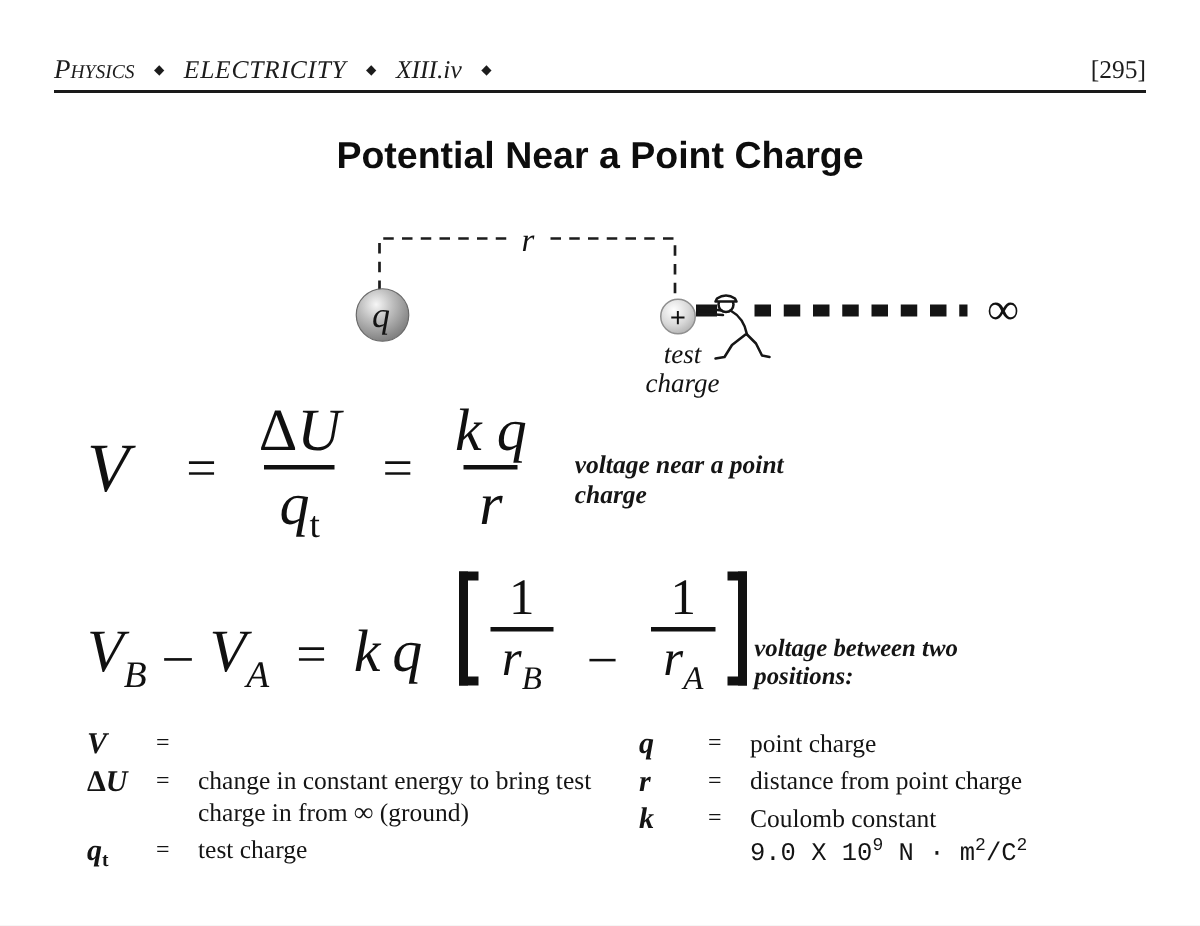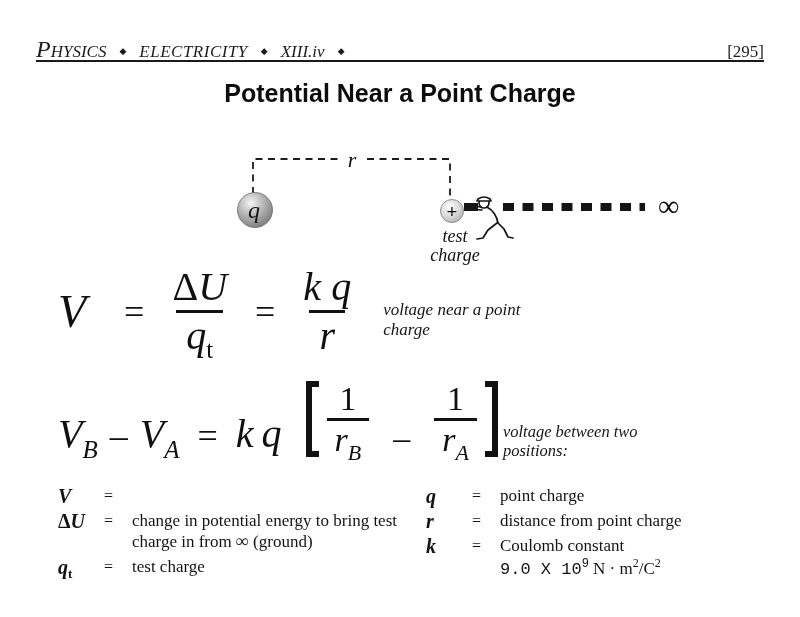--- a/index.html
+++ b/index.html
@@ -8,51 +8,51 @@
     position: relative; width: 800px; height: 617px;
     background: #ffffff; color: #111; margin: 0 auto; overflow: hidden;
   }
 
   
   .header {
     position: absolute; top: 36px; left: 36px; right: 36px;
     display: flex; align-items: baseline; font-size: 17px;
     font-style: italic; color: #1c1c1c;
   }
-  .hdr-section { font-variant: small-caps; font-size: 24px; }
+  .hdr-section { font-variant: small-caps; font-size: 18px; }
   .hdr-chapter { letter-spacing: 0.5px; }
   .hdr-bullet { font-style: normal; font-size: 9px; margin: 0 13px; position: relative; top: -3px; }
   .hdr-topic { }
   .hdr-spacer { flex: 1; }
   .hdr-page { font-style: normal; font-size: 17px; }
   .hdr-rule { position: absolute; top: 60px; left: 36px; width: 728px; height: 2px; background: #1a1a1a; }
 
   
   .title {
-    position: absolute; top: 79px; left: 0; width: 100%;
+    position: absolute; top: 90px; left: 0; width: 100%;
     text-align: center; font-family: "Liberation Sans", sans-serif;
     font-weight: bold; font-size: 25px; color: #0d0d0d;
   }
 
   
   .diagram { position: absolute; left: 0; top: 145px; }
 
   
   .eq { position: absolute; display: flex; align-items: center; color: #101010; }
   .eq1 { left: 58px; top: 266px; }
   .eq2 { left: 58px; top: 381px; align-items: flex-end; }
   .serif-it { font-style: italic; }
   .v-main { font-size: 46px; font-style: italic; margin-right: 20px; }
   .eq-equals { font-size: 36px; margin: 0 18px; }
   .frac { display: inline-flex; flex-direction: column; align-items: center; }
   .frac .num { font-size: 40px; padding: 0 10px 2px 10px; line-height: 1.05; }
   .frac .den { border-top: 3px solid #111; font-size: 40px; padding: 2px 10px 0 10px; line-height: 1.05; }
   .sub-sm { font-size: 25px; font-style: normal; position: relative; top: 9px; }
   .sub-it { font-size: 25px; font-style: italic; position: relative; top: 11px; }
-  .eq-caption { font-size: 17px; font-style: italic; font-weight: normal; line-height: 1.15; color: #151515; }
+  .eq-caption { font-size: 17px; font-style: italic; font-weight: bold; line-height: 1.15; color: #151515; }
   .eq1 .eq-caption { margin-left: 22px; margin-top: 16px; width: 175px; }
   .eq2-base { font-size: 40px; font-style: italic; }
   .eq2-minus { font-size: 36px; margin: 0 12px; }
   .eq2-coeff { font-size: 40px; font-style: italic; margin-right: 8px; }
   .bracket { width: 13px; height: 76px; }
   .bracket-left { border-left: 6px solid #111; border-top: 6px solid #111; border-bottom: 6px solid #111; margin-left: 16px; margin-right: 8px; }
   .bracket-right { border-right: 6px solid #111; border-top: 6px solid #111; border-bottom: 6px solid #111; margin-left: 8px; }
   .frac2 .num { font-size: 34px; padding: 0 8px 1px 8px; }
   .frac2 .den { font-size: 34px; padding: 1px 8px 0 8px; }
   .frac2 .sub-it { font-size: 22px; top: 9px; }
@@ -64,21 +64,21 @@
   .defs-left { left: 58px; top: 486px; width: 362px; }
   .defs-right { left: 426px; top: 486px; width: 345px; }
   .def-row { display: grid; grid-template-columns: 46px 28px 1fr; margin-bottom: 5px; line-height: 1.18; }
   .def-sym { font-weight: bold; font-style: italic; font-size: 20px; line-height: 1; }
   .def-sym .d-upright { font-style: normal; }
   .def-sym .d-sub { font-size: 13px; font-style: normal; position: relative; top: 4px; }
   .def-eq { font-size: 16px; padding-top: 1px; }
   .def-text .var-it { font-style: italic; }
   .def-text .inf { font-weight: bold; font-size: 18px; }
   .k-value { font-family: Liberation Mono, monospace; }
-  .k-unit { font-family: Liberation Serif, serif; }
+  .k-unit { font-family: Liberation Mono, monospace; }
   .def-text sup { font-size: 12px; }
 </style>
 </head>
 <body>
 
 <div class="page">
 
   <div class="header">
     <span class="hdr-section">Physics</span>
     <span class="hdr-bullet">◆</span>
@@ -178,21 +178,21 @@
   </div>
 
   <div class="defs defs-left">
     <div class="def-row">
       <span class="def-sym">V</span>
       <span class="def-eq">=</span>
     </div>
     <div class="def-row">
       <span class="def-sym"><span class="d-upright">Δ</span><span>U</span></span>
       <span class="def-eq">=</span>
-      <span class="def-text"><span>change in potential energy to bring test</span><br><span>charge in from </span><span class="inf">∞</span><span> (ground)</span></span>
+      <span class="def-text"><span>change in constant energy to bring test</span><br><span>charge in from </span><span class="inf">∞</span><span> (ground)</span></span>
     </div>
     <div class="def-row">
       <span class="def-sym"><span>q</span><span class="d-sub">t</span></span>
       <span class="def-eq">=</span>
       <span class="def-text">test charge</span>
     </div>
   </div>
 
   <div class="defs defs-right">
     <div class="def-row">

